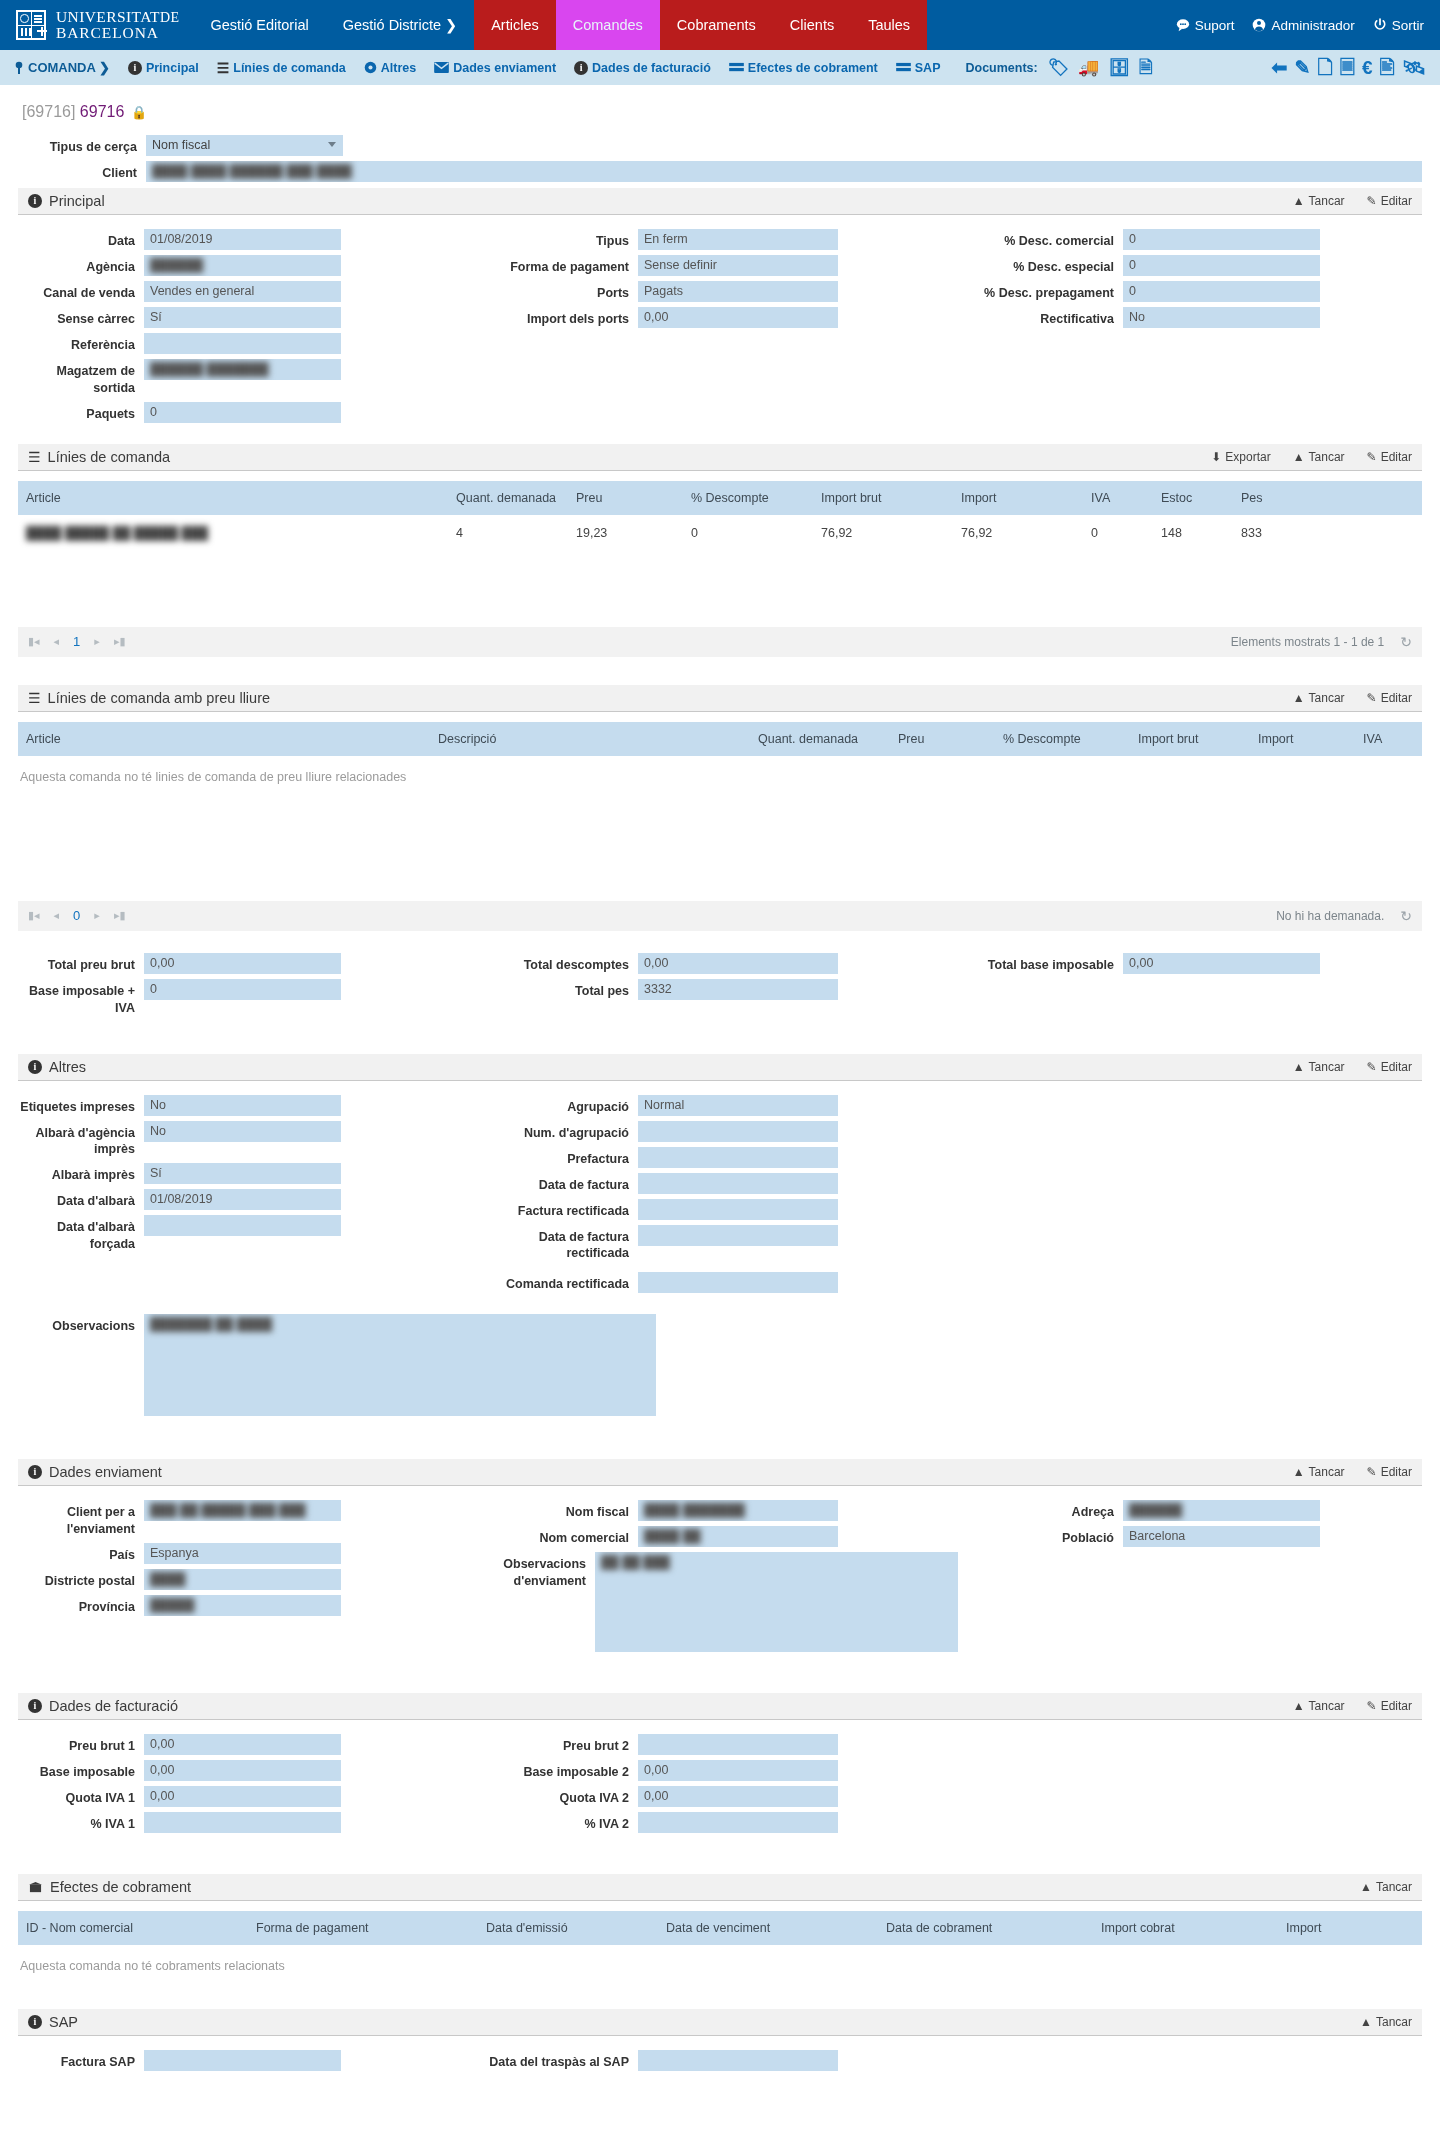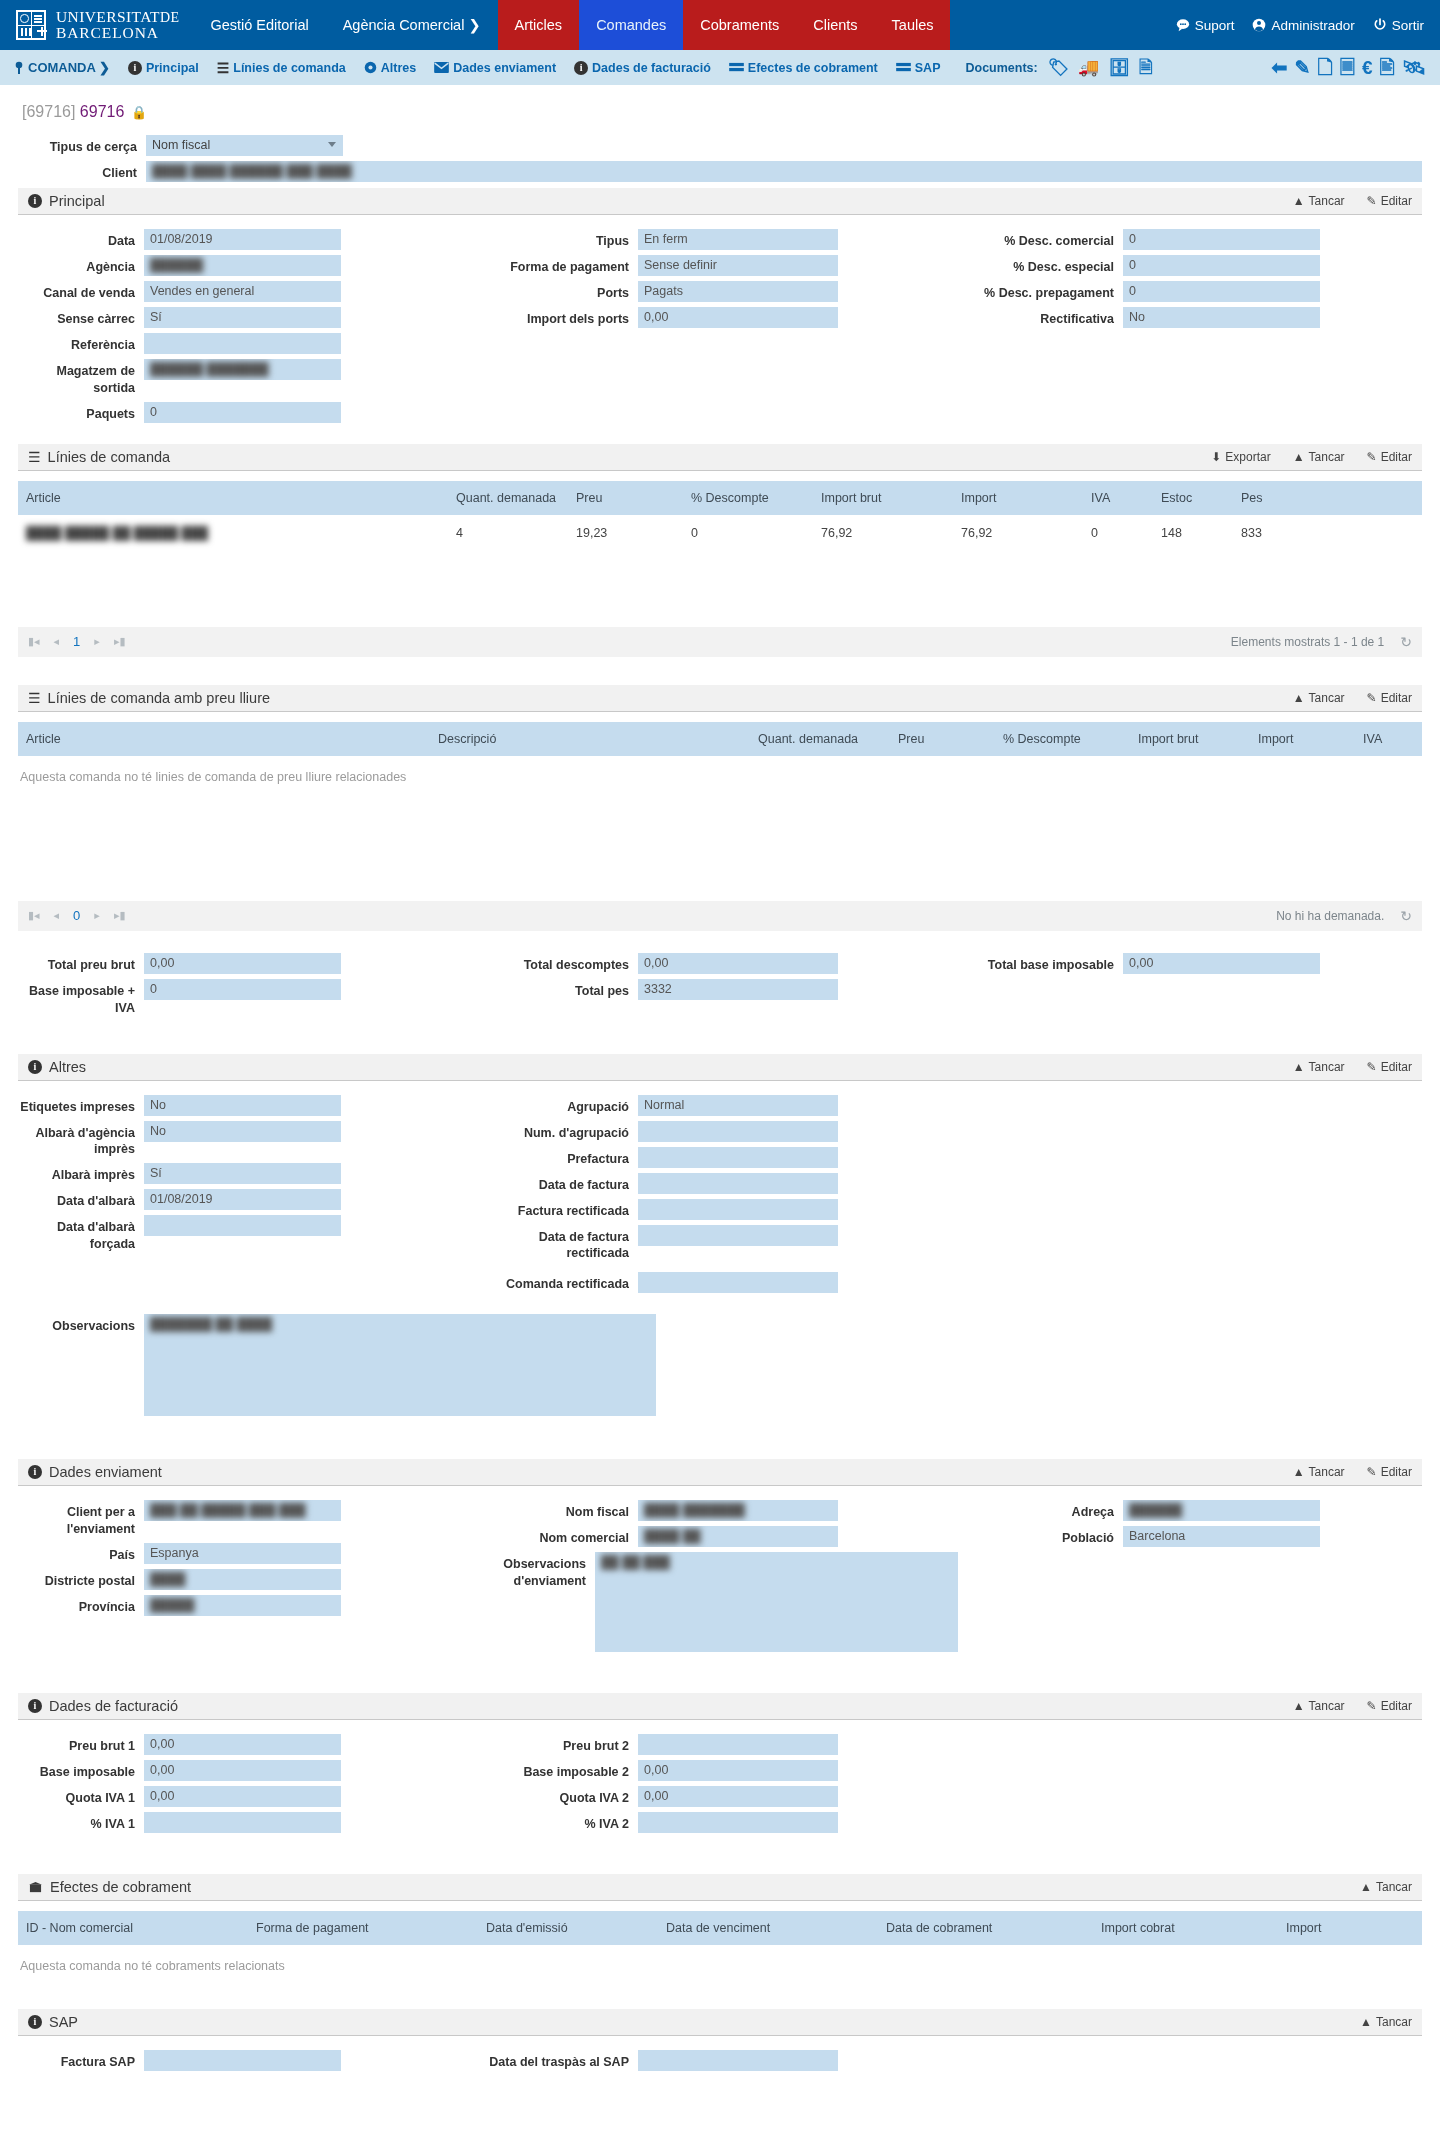--- a/index.html
+++ b/index.html
@@ -48,21 +48,21 @@
 
   .navitem {
     display:flex; align-items:center;
     padding:0 17px;
     font-size:14.5px;
     color:#fff;
     white-space:nowrap;
     cursor:pointer;
   }
   .navitem.tab-blue { background:#b91c1c; }
-  .navitem.tab-active { background:#1d4ed8; color:#e8f3fa; }
+  .navitem.tab-active { background:#d946ef; color:#e8f3fa; }
   .navspacer { flex:1; background:#005ca0; }
   .navright { display:flex; align-items:center; gap:18px; padding-right:16px; font-size:13.5px;}
   .navright span { display:inline-flex; align-items:center; gap:5px; cursor:pointer;}
 
   
   .subnav {
     background:#cde3f0;
     height:35px;
     display:flex;
     align-items:center;
@@ -176,21 +176,21 @@
         <i></i>
         <i></i>
         <i></i>
       </div>
     <div class="brandname">
       <div class="l1"><span>UNIVERSITAT</span><small>DE</small></div>
       <div class="l2">BARCELONA</div>
     </div>
   </div>
   <div class="navitem">Gestió Editorial</div>
-  <div class="navitem">Agència Comercial ❯</div>
+  <div class="navitem">Gestió Districte ❯</div>
   <div class="navitem tab-blue">Articles</div>
   <div class="navitem tab-active">Comandes</div>
   <div class="navitem tab-blue">Cobraments</div>
   <div class="navitem tab-blue">Clients</div>
   <div class="navitem tab-blue">Taules</div>
   <div class="navspacer"></div>
   <div class="navright">
     <span>
       <svg width="14" height="14" viewBox="0 0 16 16">
           <ellipse cx="8" cy="7" rx="7" ry="5.5" fill="#fff"></ellipse>

